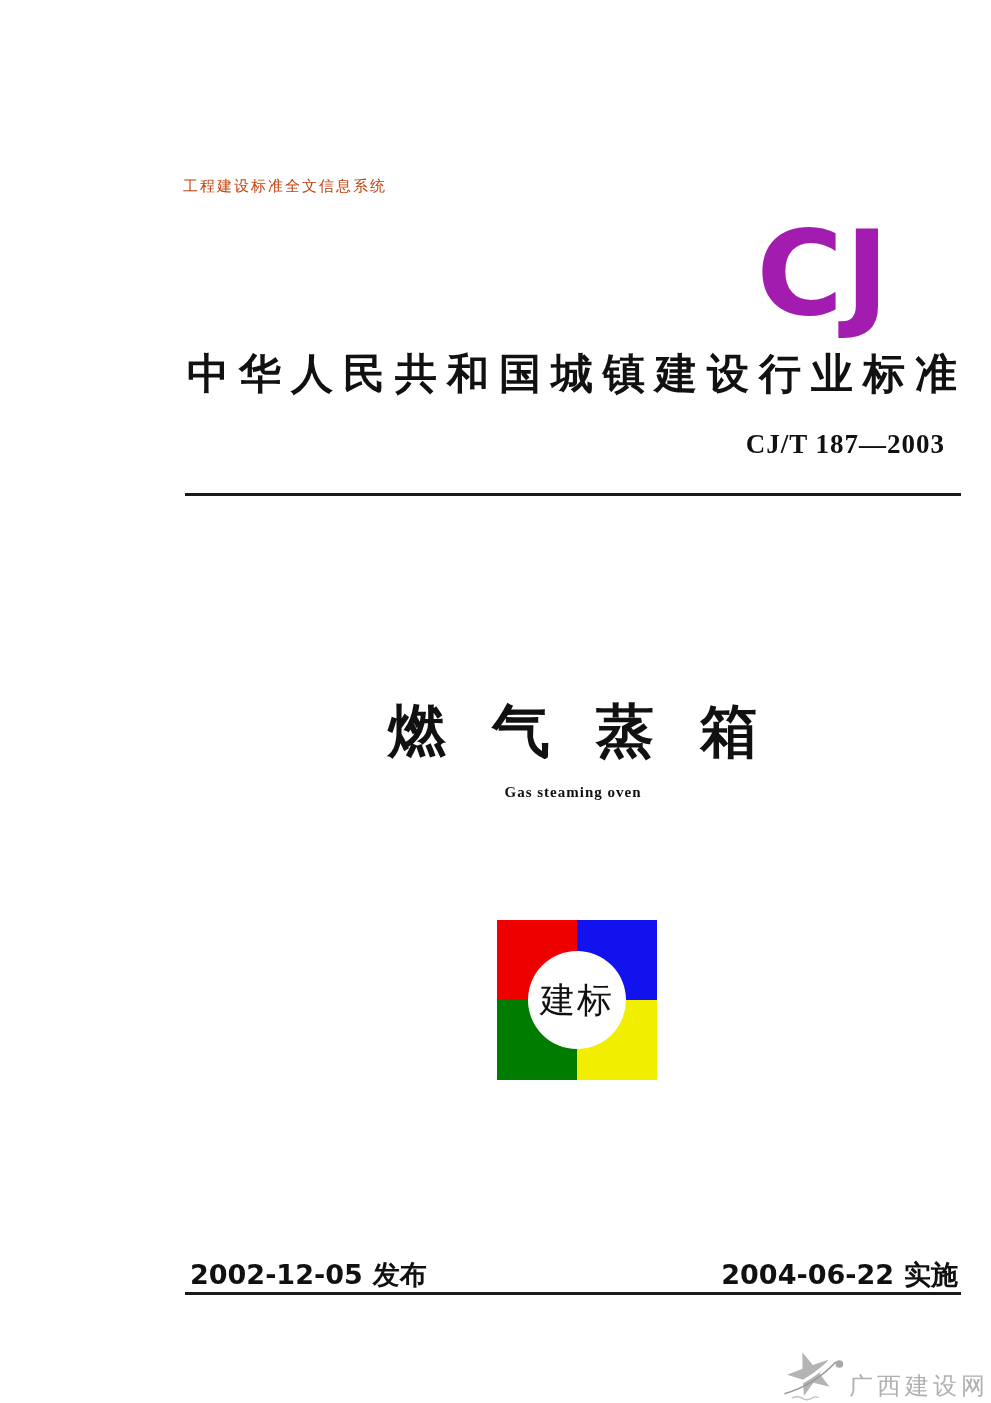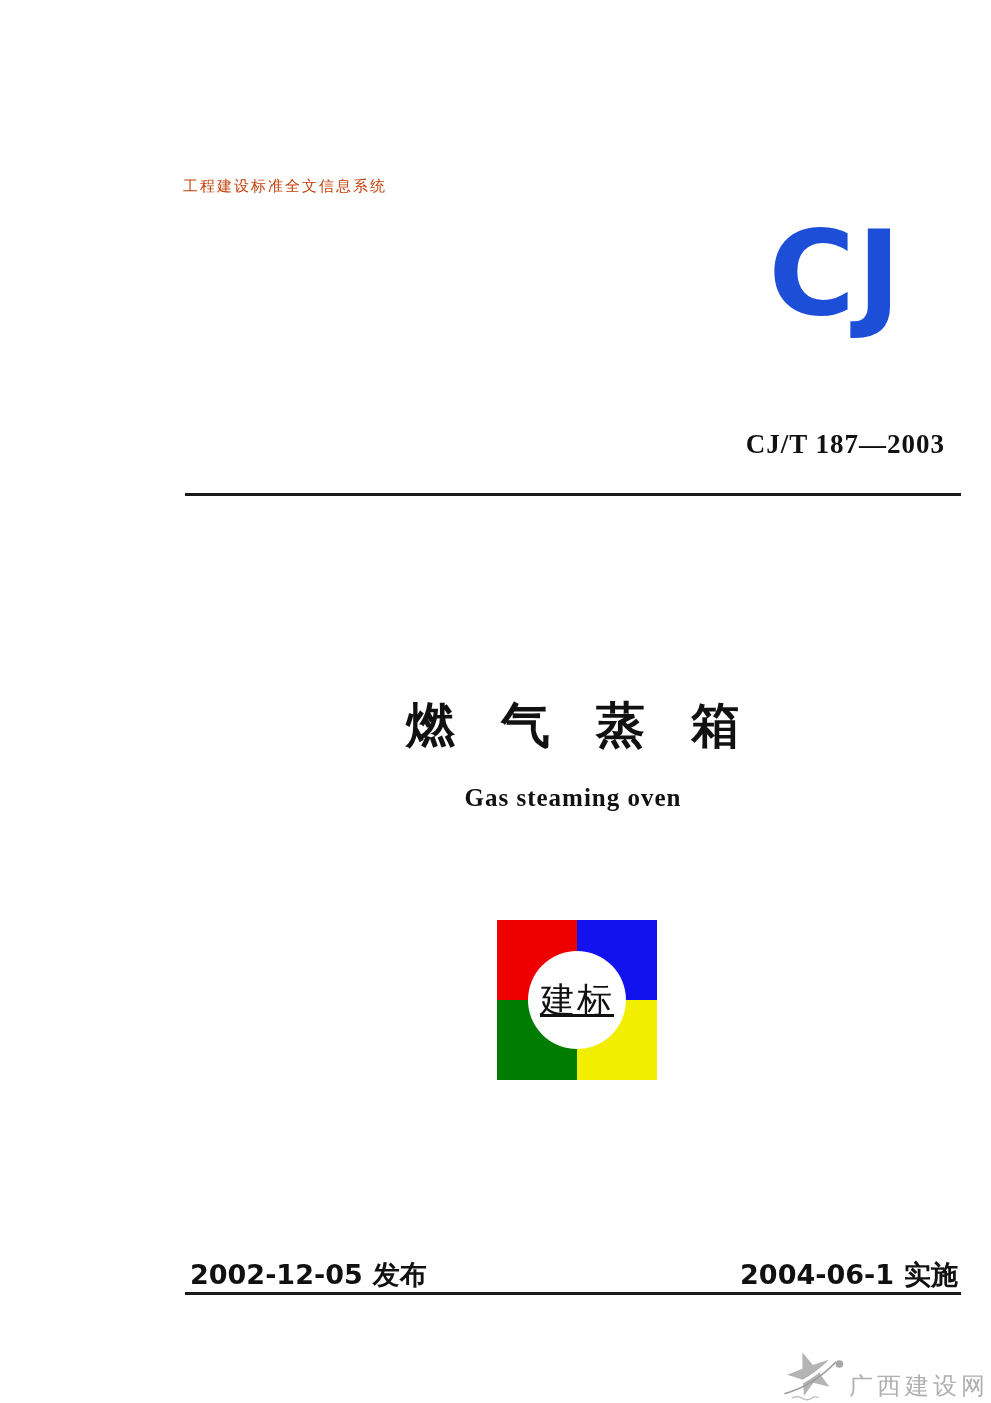--- a/index.html
+++ b/index.html
@@ -16,23 +16,23 @@
     background: #ffffff; overflow: hidden;
   }
 
   .info-system {
     position: absolute; left: 183px; top: 177px;
     font-size: 15px; letter-spacing: 2px;
     color: #c2410c; white-space: nowrap;
   }
 
   .cj-logo {
-    position: absolute; top: 214px; right: 88px;
+    position: absolute; top: 214px; right: 100px;
     font-size: 118px; line-height: 1; font-weight: bold;
-    letter-spacing: 2px; color: #1d4ed8;
+    letter-spacing: 2px; color: #a21caf;
     font-family: "DejaVu Sans", sans-serif;
   }
 
   .category {
     position: absolute; left: 187px; top: 346px;
     font-size: 42px; letter-spacing: 10px; font-weight: 600;
     white-space: nowrap; color: #111111;
   }
 
   .std-number {
@@ -44,51 +44,51 @@
 
   .rule {
     position: absolute; left: 185px; width: 776px; height: 3px;
     background: #1a1a1a;
   }
   .rule-top { top: 493px; }
   .rule-bottom { top: 1292px; }
 
   .doc-title {
     position: absolute; left: 185px; top: 693px; width: 776px;
-    text-align: center; font-size: 49px; font-weight: 600;
+    text-align: center; font-size: 58px; font-weight: 600;
     letter-spacing: 46px; text-indent: 46px;
     white-space: nowrap; color: #111111;
   }
 
   .doc-subtitle {
     position: absolute; left: 185px; top: 784px; width: 776px;
     text-align: center;
     font-family: "Liberation Serif", "DejaVu Serif", serif;
-    font-weight: bold; font-size: 25px; letter-spacing: 1px;
+    font-weight: bold; font-size: 15px; letter-spacing: 1px;
     color: #111111;
   }
 
   .emblem {
     position: absolute; left: 497px; top: 920px;
     width: 160px; height: 160px;
     display: grid; grid-template-columns: 80px 80px; grid-template-rows: 80px 80px;
   }
   .q-red    { background: #ee0000; }
   .q-blue   { background: #1212ee; }
   .q-green  { background: #007d00; }
   .q-yellow { background: #f2ee00; }
   .emblem-circle {
     position: absolute; left: 31px; top: 31px;
     width: 98px; height: 98px; border-radius: 50%;
     background: #ffffff;
     display: flex; align-items: center; justify-content: center;
   }
   .emblem-label {
     font-size: 35px; letter-spacing: 2px; font-weight: 500;
-    color: #111111; white-space: nowrap; text-decoration: underline;
+    color: #111111; white-space: nowrap;
   }
 
   .date-block {
     position: absolute; top: 1257px;
     font-size: 27px; font-weight: 600; white-space: nowrap;
     color: #111111;
   }
   .date-left  { left: 190px; }
   .date-right { right: 33px; }
   .date-label { margin-left: 10px; }
@@ -119,20 +119,21 @@
 </style>
 </head>
 <body>
 
 <div class="page">
 
   <div class="info-system">工程建设标准全文信息系统</div>
 
   <div class="cj-logo">CJ</div>
 
+  <div class="category">中华人民共和国城镇建设行业标准</div>
 
   <div class="std-number">CJ/T 187—2003</div>
 
   <div class="rule rule-top"></div>
 
   <div class="doc-title">燃气蒸箱</div>
 
   <div class="doc-subtitle">Gas steaming oven</div>
 
   <div class="emblem">
@@ -143,21 +144,21 @@
     <div class="emblem-circle">
       <span class="emblem-label">建标</span>
     </div>
   </div>
 
   <div class="date-block date-left">
     <span>2002-12-05</span><span class="date-label">发布</span>
   </div>
 
   <div class="date-block date-right">
-    <span>2004-06-1</span><span class="date-label">实施</span>
+    <span>2004-06-22</span><span class="date-label">实施</span>
   </div>
 
   <div class="rule rule-bottom"></div>
 
 
   <div class="watermark">
     <svg class="wm-star" viewBox="0 0 120 100" aria-hidden="true">
       <polygon points="40.6,8.5 59.7,31.7 88.1,22.1 72,47.4 89.8,71.5 60.8,64 43.4,88.4 41.6,58.5 13,49.5 40.9,38.5" fill="#b4b4b4"></polygon>
       <path d="M5,78 Q55,62 98,18" stroke="#ffffff" stroke-width="6" fill="none"></path>
       <path d="M8,84 Q60,70 102,26" stroke="#9a9a9a" stroke-width="3" fill="none"></path>

